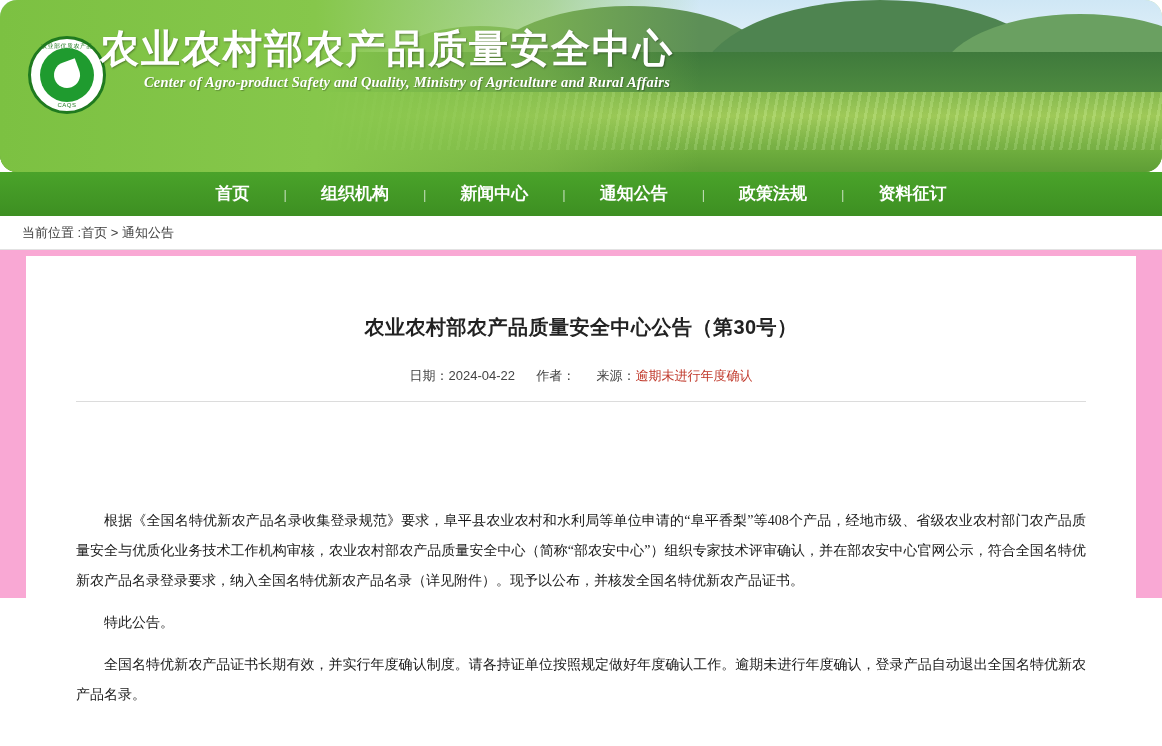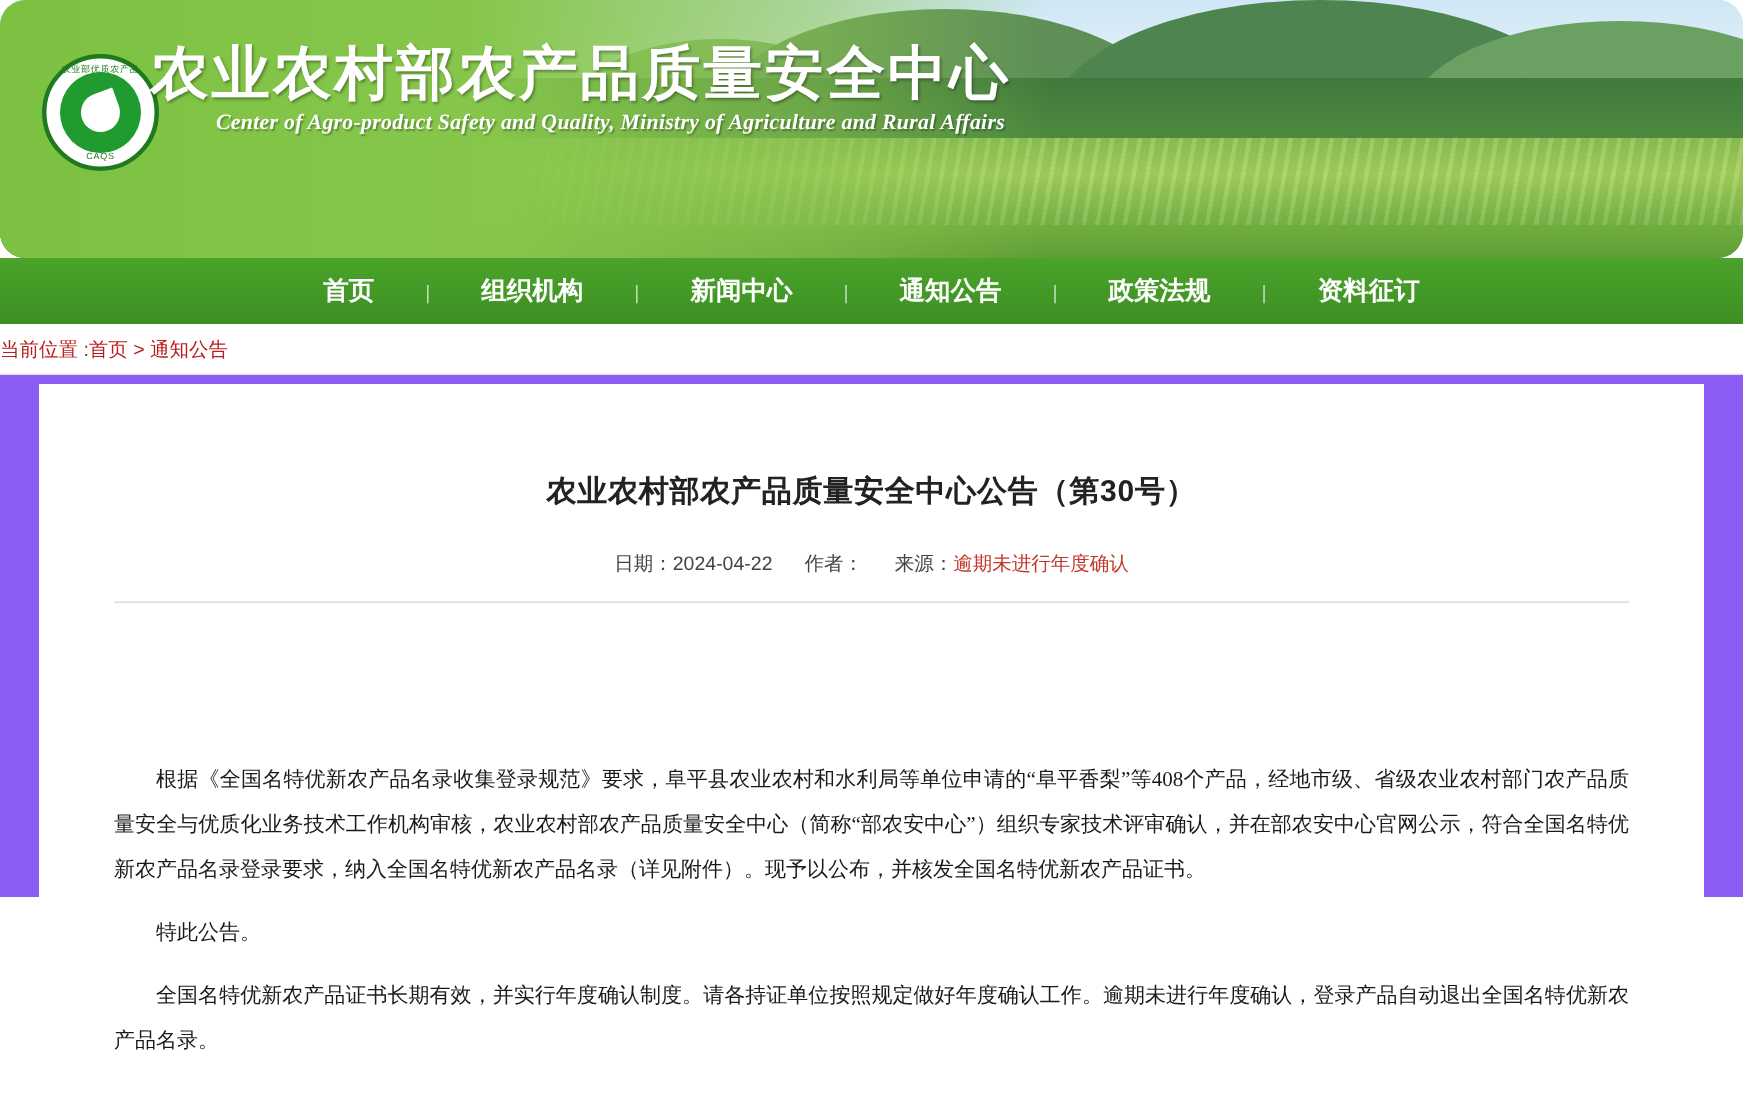--- a/index.html
+++ b/index.html
@@ -124,28 +124,29 @@
   }
 
   
   .crumbbar {
     width: 1162px; height: 34px;
     background: #ffffff;
     display: flex; align-items: center;
     border-bottom: 1px solid #e2e2e2;
   }
   .crumbbar .crumb {
+    margin-left: 22px;
     font-size: 13px;
-    color: #b91c1c;
+    color: #404040;
   }
 
   
   .page {
     width: 1162px;
-    background: #8b5cf6;
+    background: #f9a8d4;
     padding: 6px 0 0 0;
     height: 348px;
   }
   .card {
     margin: 0 auto;
     width: 1110px;
     min-height: 492px;
     background: #ffffff;
     padding: 40px 50px 20px 50px;
   }

